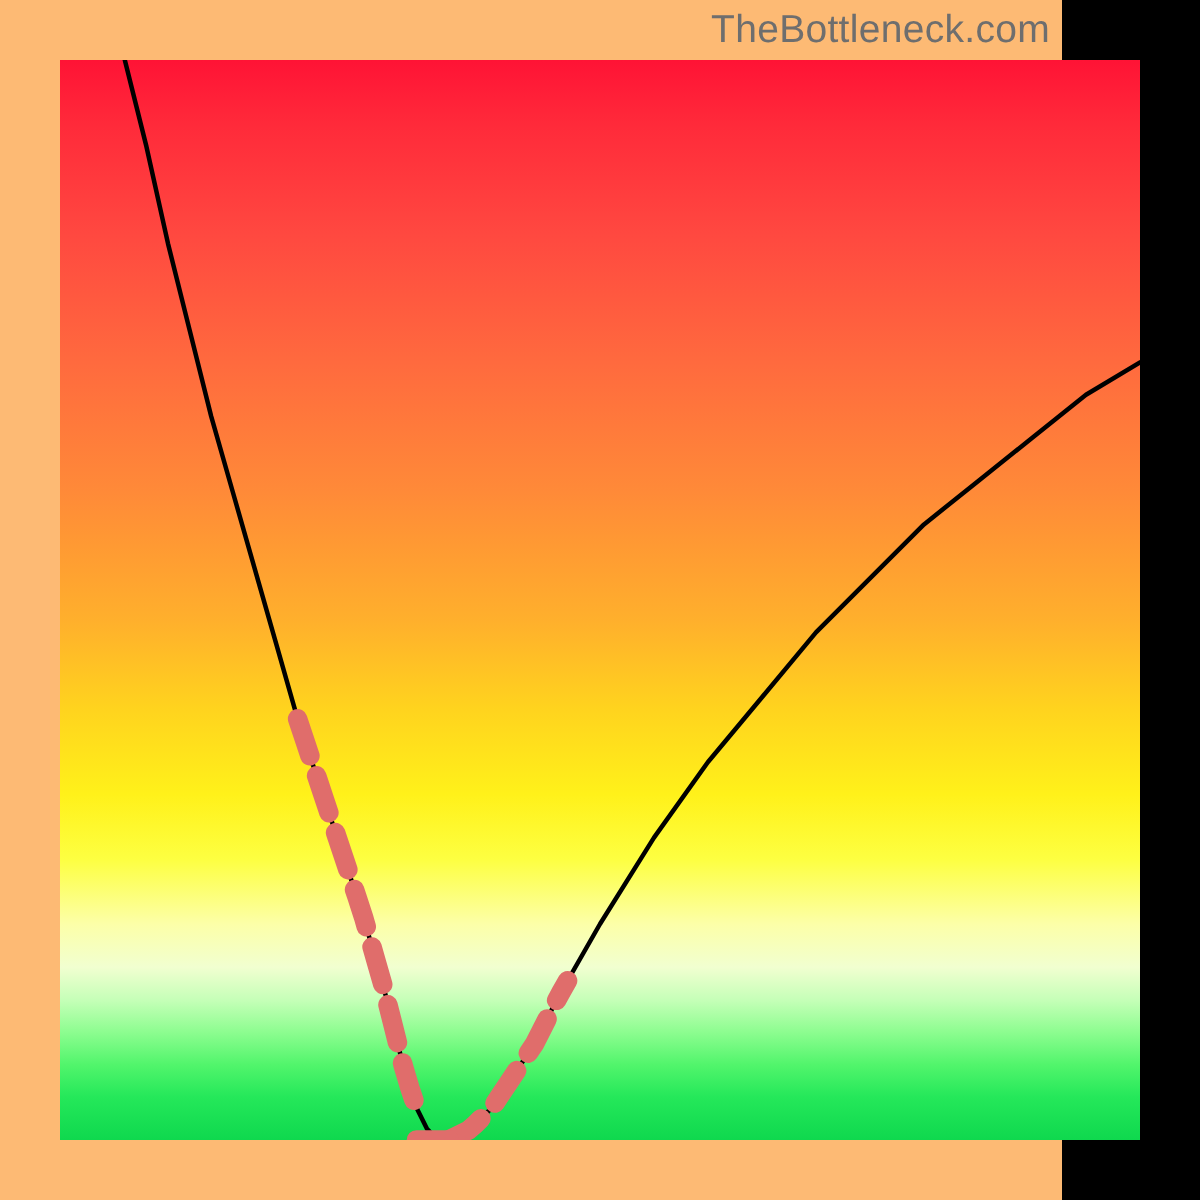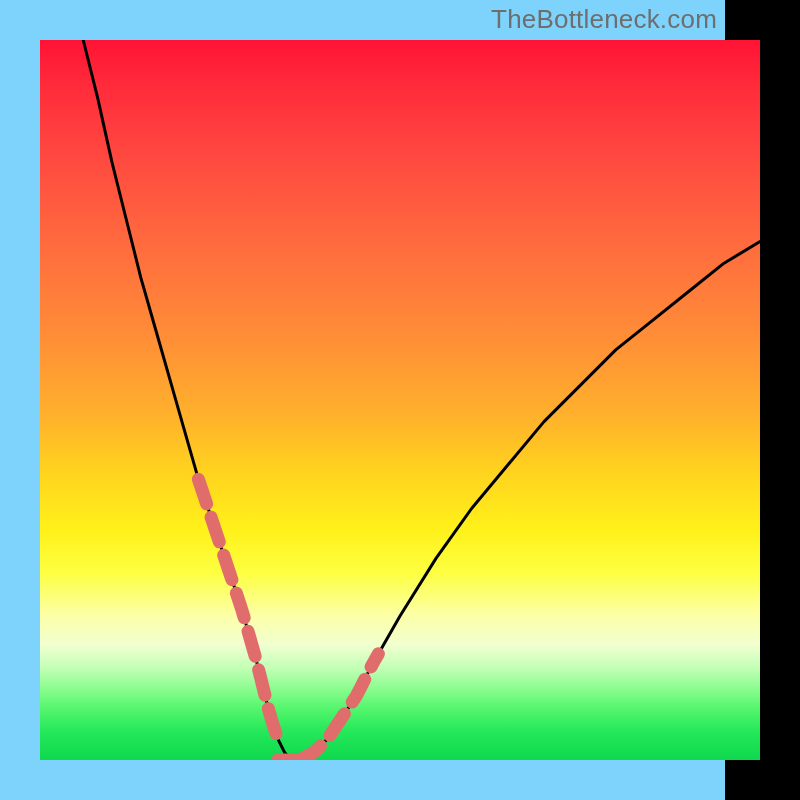--- a/index.html
+++ b/index.html
@@ -10,22 +10,21 @@
     overflow: hidden;
     background: #000;
     font-family: Arial, Helvetica, sans-serif;
   }
   .frame {
     position: absolute;
     left: 0;
     top: 0;
     width: 708px;
     height: 800px;
-    background: #7dd3fc;
-    padding-left: 17px;
+    background: #fdba74;
   }
   .plot-area {
     position: absolute;
     left: 40px;
     top: 40px;
     width: 720px;
     height: 720px;
     
     background: linear-gradient(
       to bottom,

